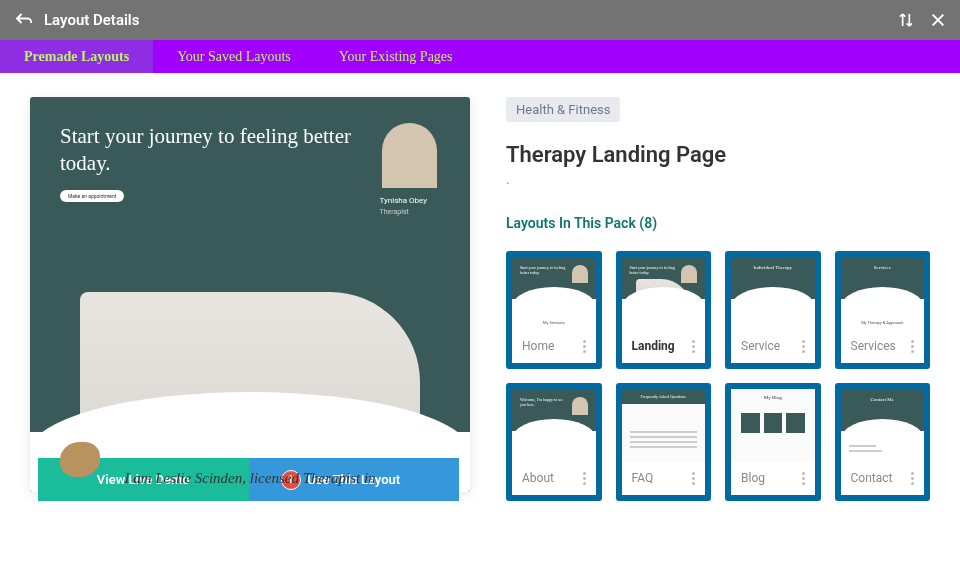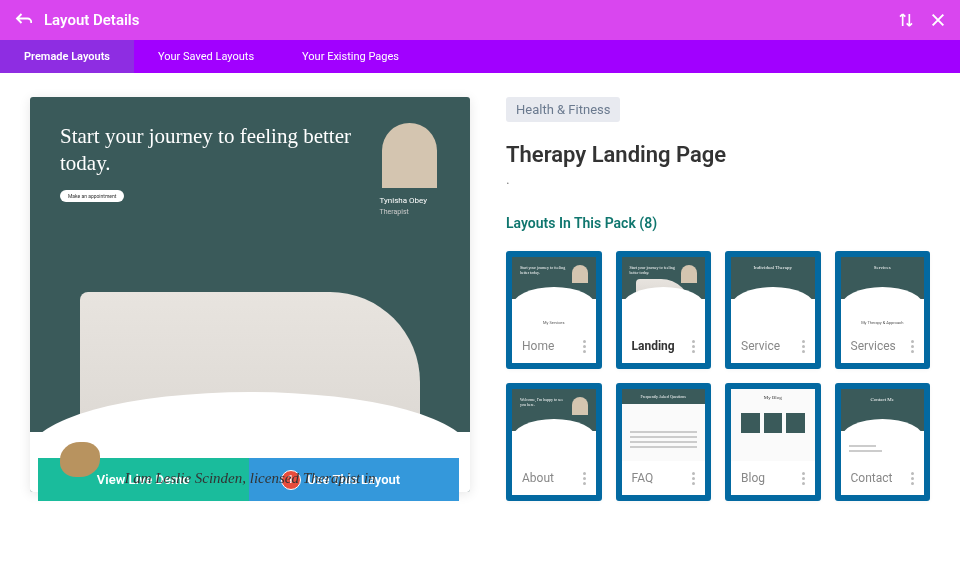--- a/index.html
+++ b/index.html
@@ -1,23 +1,23 @@
 <!DOCTYPE html>
 <html><head>
 <meta charset="utf-8">
 <style>
 * { box-sizing: border-box; margin: 0; padding: 0; }
 body { font-family: -apple-system, BlinkMacSystemFont, "Segoe UI", Roboto, sans-serif; width: 960px; height: 578px; overflow: hidden; background: #fff; }
-.header { background: #d946ef; color: #fff; height: 40px; display: flex; align-items: center; padding: 0 14px; }
+.header { background: #737373; color: #fff; height: 40px; display: flex; align-items: center; padding: 0 14px; }
 .back-icon { cursor: pointer; margin-right: 12px; display: flex; }
 .header-title { font-size: 15px; font-weight: 600; flex: 1; }
 .sort-icon { cursor: pointer; margin-right: 16px; display: flex; }
 .close-icon { cursor: pointer; display: flex; }
 .tabs { background: #a100ff; height: 33px; display: flex; align-items: stretch; }
-.tab { padding: 0 24px; display: flex; align-items: center; font-size: 11px; color: #ffffff; cursor: pointer; }
+.tab { padding: 0 24px; display: flex; align-items: center; font-size: 14px; color: #bef264; cursor: pointer; font-family: Liberation Serif, serif; }
 .tab.active { background: #8e2de2; font-weight: 600; }
 .content { display: flex; padding: 24px 30px; gap: 36px; }
 .preview-col { width: 440px; position: relative; }
 .preview-box { width: 440px; height: 395px; background: #3a5a5a; border-radius: 3px; overflow: hidden; position: relative; box-shadow: 0 2px 12px rgba(0,0,0,0.1); }
 .hero { padding: 26px 30px 0 30px; display: flex; gap: 20px; }
 .hero-text { font-family: Georgia, serif; color: #fff; font-size: 21px; line-height: 1.3; flex: 1; }
 .pill { background: #fff; color: #333; font-size: 5px; border-radius: 10px; padding: 3px 8px; display: inline-block; margin-top: 12px; }
 .hero-img { width: 70px; }
 .arch { width: 55px; height: 65px; background: #d4c5b0; border-radius: 28px 28px 0 0; margin: 0 auto; }
 .hero-name { color: #fff; font-size: 8px; margin-top: 8px; text-align: left; }

